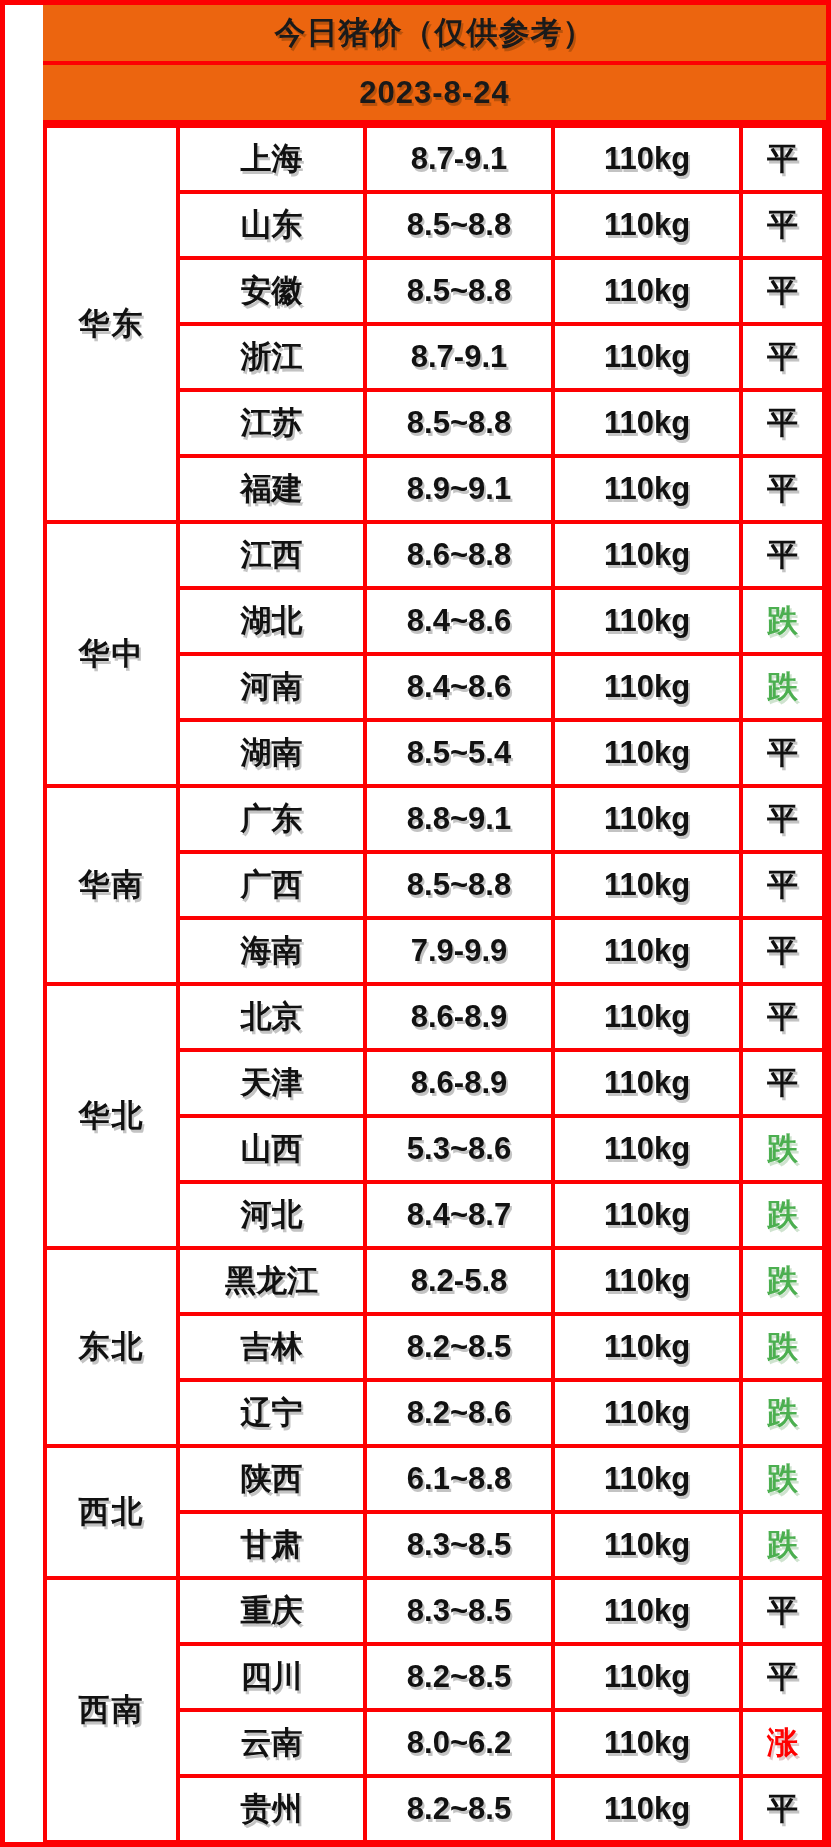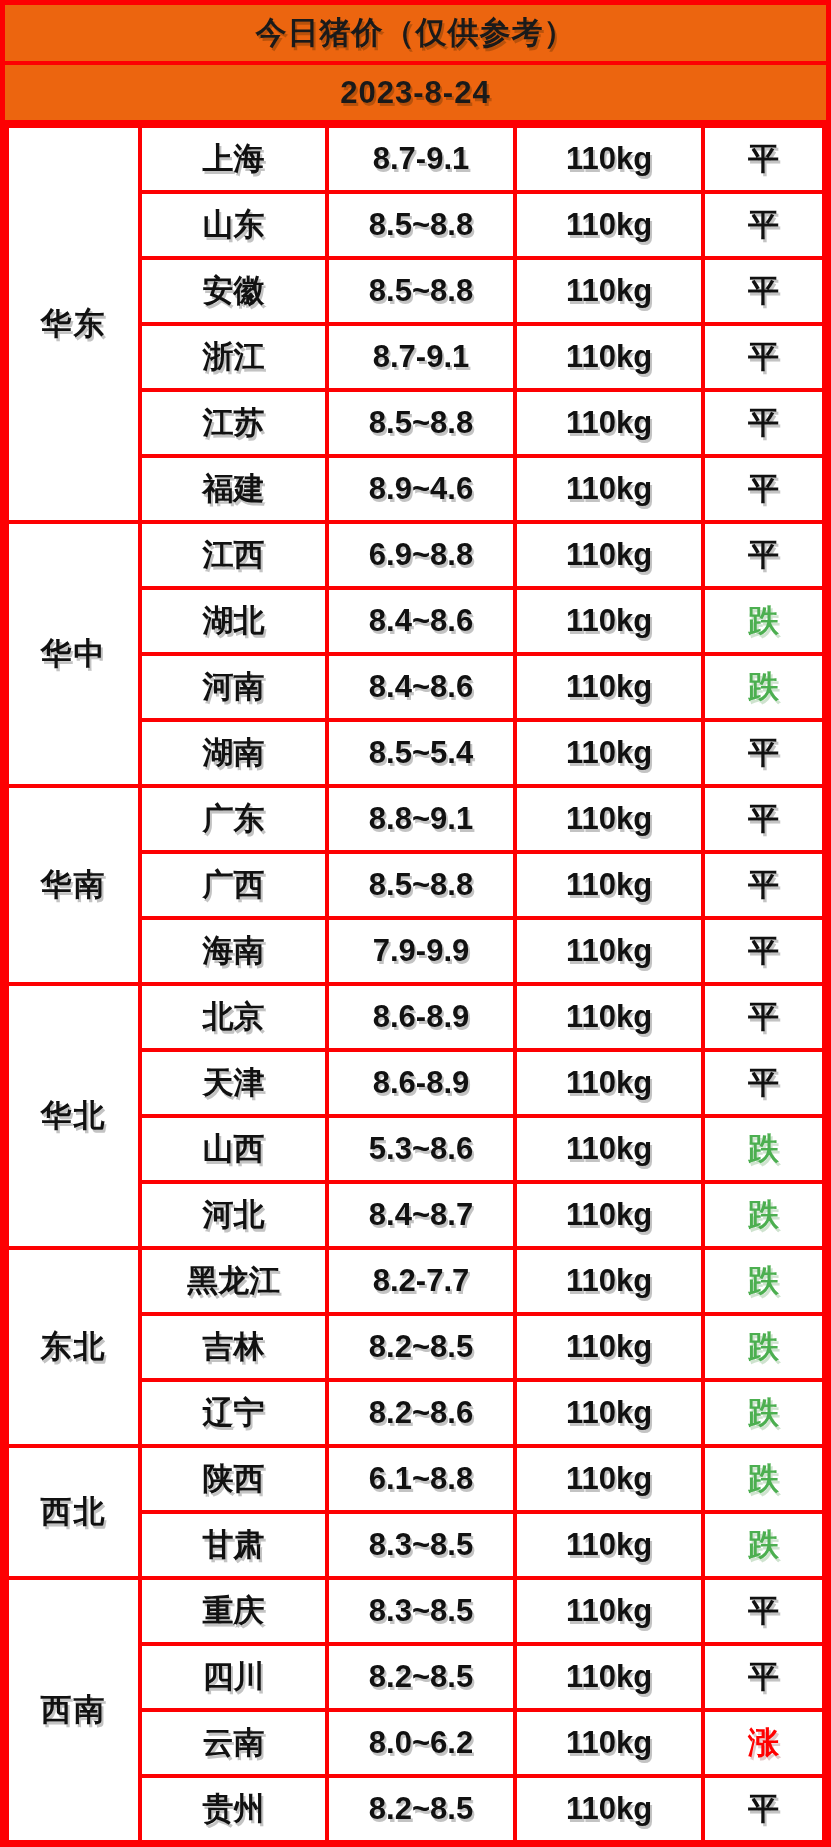--- a/index.html
+++ b/index.html
@@ -9,20 +9,21 @@
     font-family: "Liberation Sans", "DejaVu Sans", sans-serif;
   }
   .sheet {
     position: relative;
     width: 831px;
     height: 1847px;
     box-sizing: border-box;
     background: #ffffff;
     border: 5px solid #fd0002;
     font-weight: bold;
+    padding-left: 38px;
   }
   .band {
     box-sizing: border-box;
     width: 100%;
     height: 60px;
     background: #ec650f;
     color: #1a1a1a;
     display: flex;
     align-items: center;
     justify-content: center;
@@ -108,28 +109,28 @@
           <td class="trend-cell" style="color: rgb(17, 17, 17);">平</td>
         </tr>
         <tr>
           <td class="province-cell">江苏</td>
           <td class="price-cell">8.5~8.8</td>
           <td class="weight-cell">110kg</td>
           <td class="trend-cell" style="color: rgb(17, 17, 17);">平</td>
         </tr>
         <tr>
           <td class="province-cell">福建</td>
-          <td class="price-cell">8.9~4.6</td>
+          <td class="price-cell">8.9~9.1</td>
           <td class="weight-cell">110kg</td>
           <td class="trend-cell" style="color: rgb(17, 17, 17);">平</td>
         </tr>
         <tr>
           <td rowspan="4" class="region-cell">华中</td>
           <td class="province-cell">江西</td>
-          <td class="price-cell">6.9~8.8</td>
+          <td class="price-cell">8.6~8.8</td>
           <td class="weight-cell">110kg</td>
           <td class="trend-cell" style="color: rgb(17, 17, 17);">平</td>
         </tr>
         <tr>
           <td class="province-cell">湖北</td>
           <td class="price-cell">8.4~8.6</td>
           <td class="weight-cell">110kg</td>
           <td class="trend-cell" style="color: rgb(76, 175, 80); text-shadow: rgb(207, 227, 207) 2px 3px 0px;">跌</td>
         </tr>
         <tr>
@@ -184,21 +185,21 @@
         </tr>
         <tr>
           <td class="province-cell">河北</td>
           <td class="price-cell">8.4~8.7</td>
           <td class="weight-cell">110kg</td>
           <td class="trend-cell" style="color: rgb(76, 175, 80); text-shadow: rgb(207, 227, 207) 2px 3px 0px;">跌</td>
         </tr>
         <tr>
           <td rowspan="3" class="region-cell">东北</td>
           <td class="province-cell">黑龙江</td>
-          <td class="price-cell">8.2-7.7</td>
+          <td class="price-cell">8.2-5.8</td>
           <td class="weight-cell">110kg</td>
           <td class="trend-cell" style="color: rgb(76, 175, 80); text-shadow: rgb(207, 227, 207) 2px 3px 0px;">跌</td>
         </tr>
         <tr>
           <td class="province-cell">吉林</td>
           <td class="price-cell">8.2~8.5</td>
           <td class="weight-cell">110kg</td>
           <td class="trend-cell" style="color: rgb(76, 175, 80); text-shadow: rgb(207, 227, 207) 2px 3px 0px;">跌</td>
         </tr>
         <tr>

